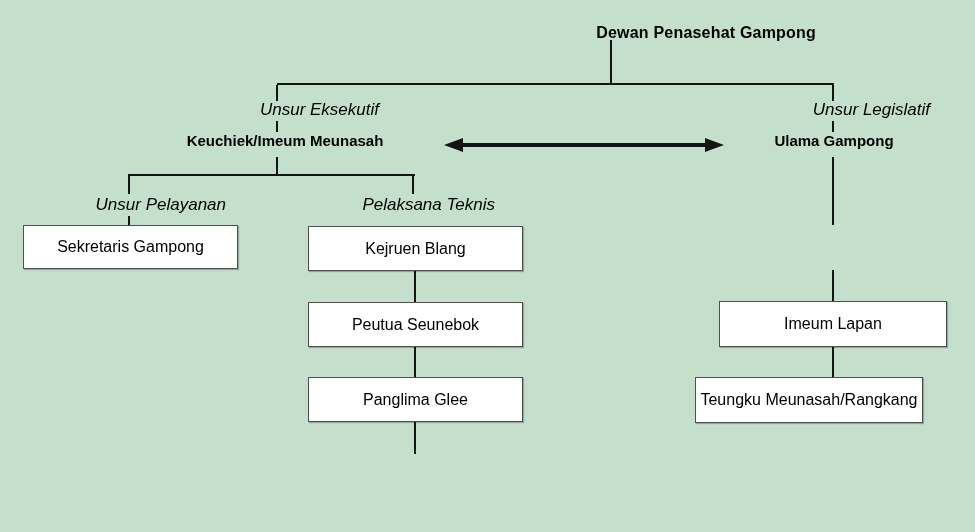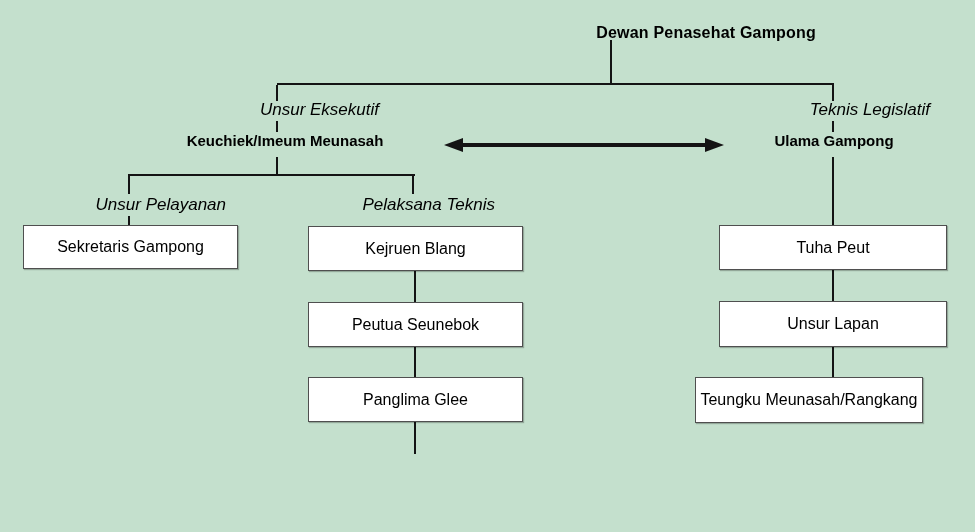--- a/index.html
+++ b/index.html
@@ -52,29 +52,28 @@
 
   <svg class="arrow" width="280" height="18">
     <line x1="14" y1="9" x2="266" y2="9" stroke="#141414" stroke-width="4"></line>
     <polygon points="0,9 19,2 19,16" fill="#141414"></polygon>
     <polygon points="280,9 261,2 261,16" fill="#141414"></polygon>
   </svg>
 
   <div class="lbl" style="left:179px;top:100px;width:200px">Unsur Eksekutif</div>
   <div class="head" style="left:100px;top:132px;width:370px">Keuchiek/Imeum Meunasah</div>
 
-  <div class="lbl" style="left:730px;top:100px;width:200px">Teknis Legislatif</div>
+  <div class="lbl" style="left:730px;top:100px;width:200px">Unsur Legislatif</div>
   <div class="head" style="left:719px;top:132px;width:230px">Ulama Gampong</div>
 
   <div class="lbl" style="left:26px;top:195px;width:200px">Unsur Pelayanan</div>
   <div class="lbl" style="left:295px;top:195px;width:200px">Pelaksana Teknis</div>
 
   <div class="node" style="left:23px;top:225px;width:215px;height:44px">Sekretaris Gampong</div>
 
   <div class="node" style="left:308px;top:226px;width:215px;height:45px">Kejruen Blang</div>
   <div class="node" style="left:308px;top:302px;width:215px;height:45px">Peutua Seunebok</div>
   <div class="node" style="left:308px;top:377px;width:215px;height:45px">Panglima Glee</div>
 
-  <div class="node" style="left:719px;top:225px;width:228px;height:45px">Tuha Peut</div>
-  <div class="node" style="left:719px;top:301px;width:228px;height:46px">Unsur Lapan</div>
+  <div class="node" style="left:719px;top:301px;width:228px;height:46px">Imeum Lapan</div>
   <div class="node" style="left:695px;top:377px;width:228px;height:46px">Teungku Meunasah/Rangkang</div>
 
 </div>
 
 </body></html>

